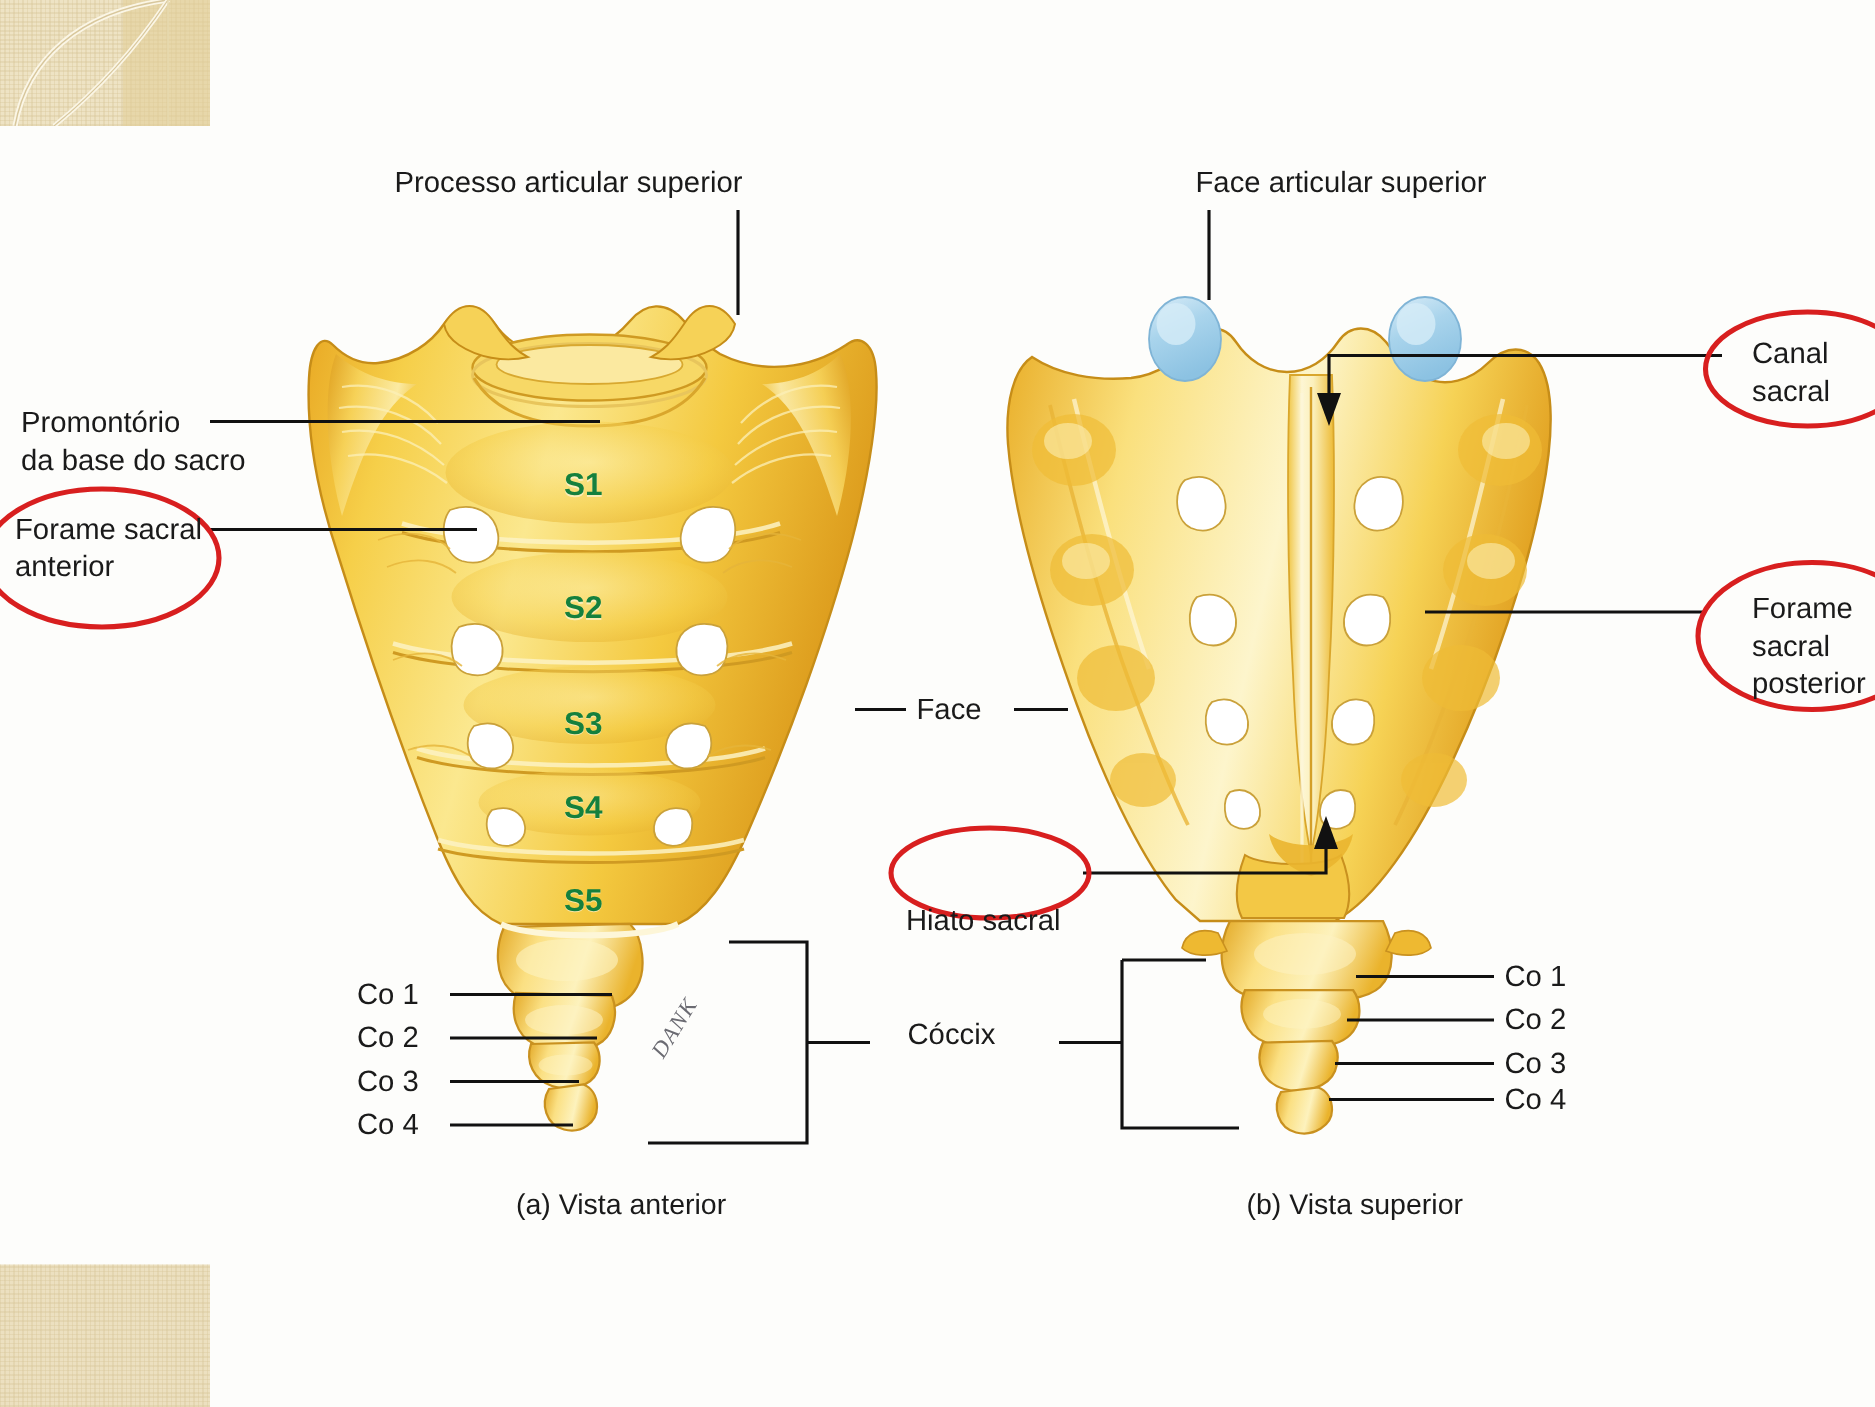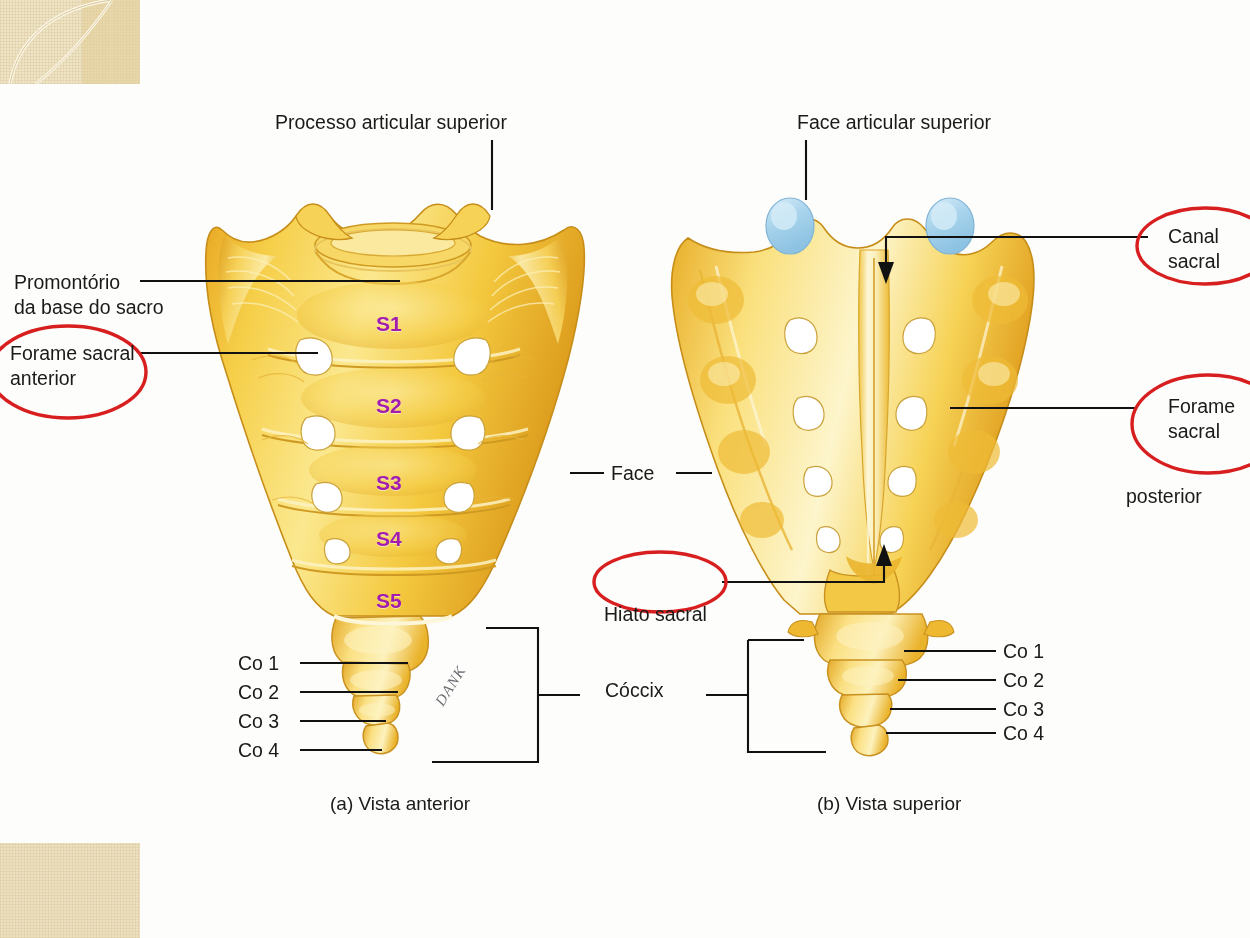--- a/index.html
+++ b/index.html
@@ -27,27 +27,27 @@
       repeating-linear-gradient(0deg, rgba(214,196,150,.35) 0 1px, rgba(0,0,0,0) 1px 3px),
       repeating-linear-gradient(90deg, rgba(214,196,150,.35) 0 1px, rgba(0,0,0,0) 1px 3px),
       #ece0c0;
   }
   
   .lbl{
     position:absolute;color:#1a1a1a;font-size:19.5px;line-height:25px;
     font-family:"Liberation Sans", sans-serif;white-space:pre;
   }
   .vert-lbl{
-    position:absolute;color:#a21caf;font-size:21px;font-weight:bold;
+    position:absolute;color:#15803d;font-size:21px;font-weight:bold;
     font-family:"Liberation Sans", sans-serif;
     text-shadow:0 1px 0 rgba(255,255,255,.5);
   }
   .caption{
     position:absolute;color:#1a1a1a;font-size:19px;
-    font-family:"Liberation Sans", sans-serif;white-space:pre;
+    font-family:"Liberation Sans", sans-serif;white-space:pre;margin-left:14px;
   }
   .sig{
     position:absolute;color:#6b6b72;font-size:15px;font-style:italic;
     font-family:"Liberation Serif", serif;letter-spacing:1px;
     transform:rotate(-58deg);transform-origin:left top;
   }
   svg{position:absolute;left:0;top:0;}
   .ovl{pointer-events:none;}
 </style>
 </head>
@@ -346,35 +346,35 @@
   </g>
 
   <g class="ovl" fill="none" stroke="#d81f1f" stroke-width="3.4">
     <ellipse cx="68" cy="372" rx="78" ry="46"></ellipse>
     <ellipse cx="1205" cy="246" rx="68" ry="38"></ellipse>
     <ellipse cx="1208" cy="424" rx="76" ry="49"></ellipse>
     <ellipse cx="660" cy="582" rx="66" ry="30"></ellipse>
   </g>
 </svg>
 
-<div class="lbl" style="left:263px;top:110px;margin-left:12px;">Processo articular superior</div>
+<div class="lbl" style="left:263px;top:110px;">Processo articular superior</div>
 <div class="lbl" style="left:797px;top:110px;">Face articular superior</div>
 
 <div class="lbl" style="left:14px;top:270px;">Promontório</div>
 <div class="lbl" style="left:14px;top:295px;text-align:center;">da base do sacro</div>
 
 <div class="lbl" style="left:10px;top:341px;">Forame sacral</div>
 <div class="lbl" style="left:10px;top:366px;">anterior</div>
 
 <div class="lbl" style="left:1168px;top:224px;">Canal</div>
 <div class="lbl" style="left:1168px;top:249px;">sacral</div>
 
 <div class="lbl" style="left:1168px;top:394px;">Forame</div>
 <div class="lbl" style="left:1168px;top:419px;">sacral</div>
-<div class="lbl" style="left:1126px;top:444px;margin-top:40px;">posterior</div>
+<div class="lbl" style="left:1168px;top:444px;">posterior</div>
 
 <div class="lbl" style="left:611px;top:461px;">Face</div>
 <div class="lbl" style="left:604px;top:570px;margin-top:32px;">Hiato sacral</div>
 <div class="lbl" style="left:605px;top:678px;">Cóccix</div>
 
 <div class="vert-lbl" style="left:376px;top:312px;">S1</div>
 <div class="vert-lbl" style="left:376px;top:394px;">S2</div>
 <div class="vert-lbl" style="left:376px;top:471px;">S3</div>
 <div class="vert-lbl" style="left:376px;top:527px;">S4</div>
 <div class="vert-lbl" style="left:376px;top:589px;">S5</div>

